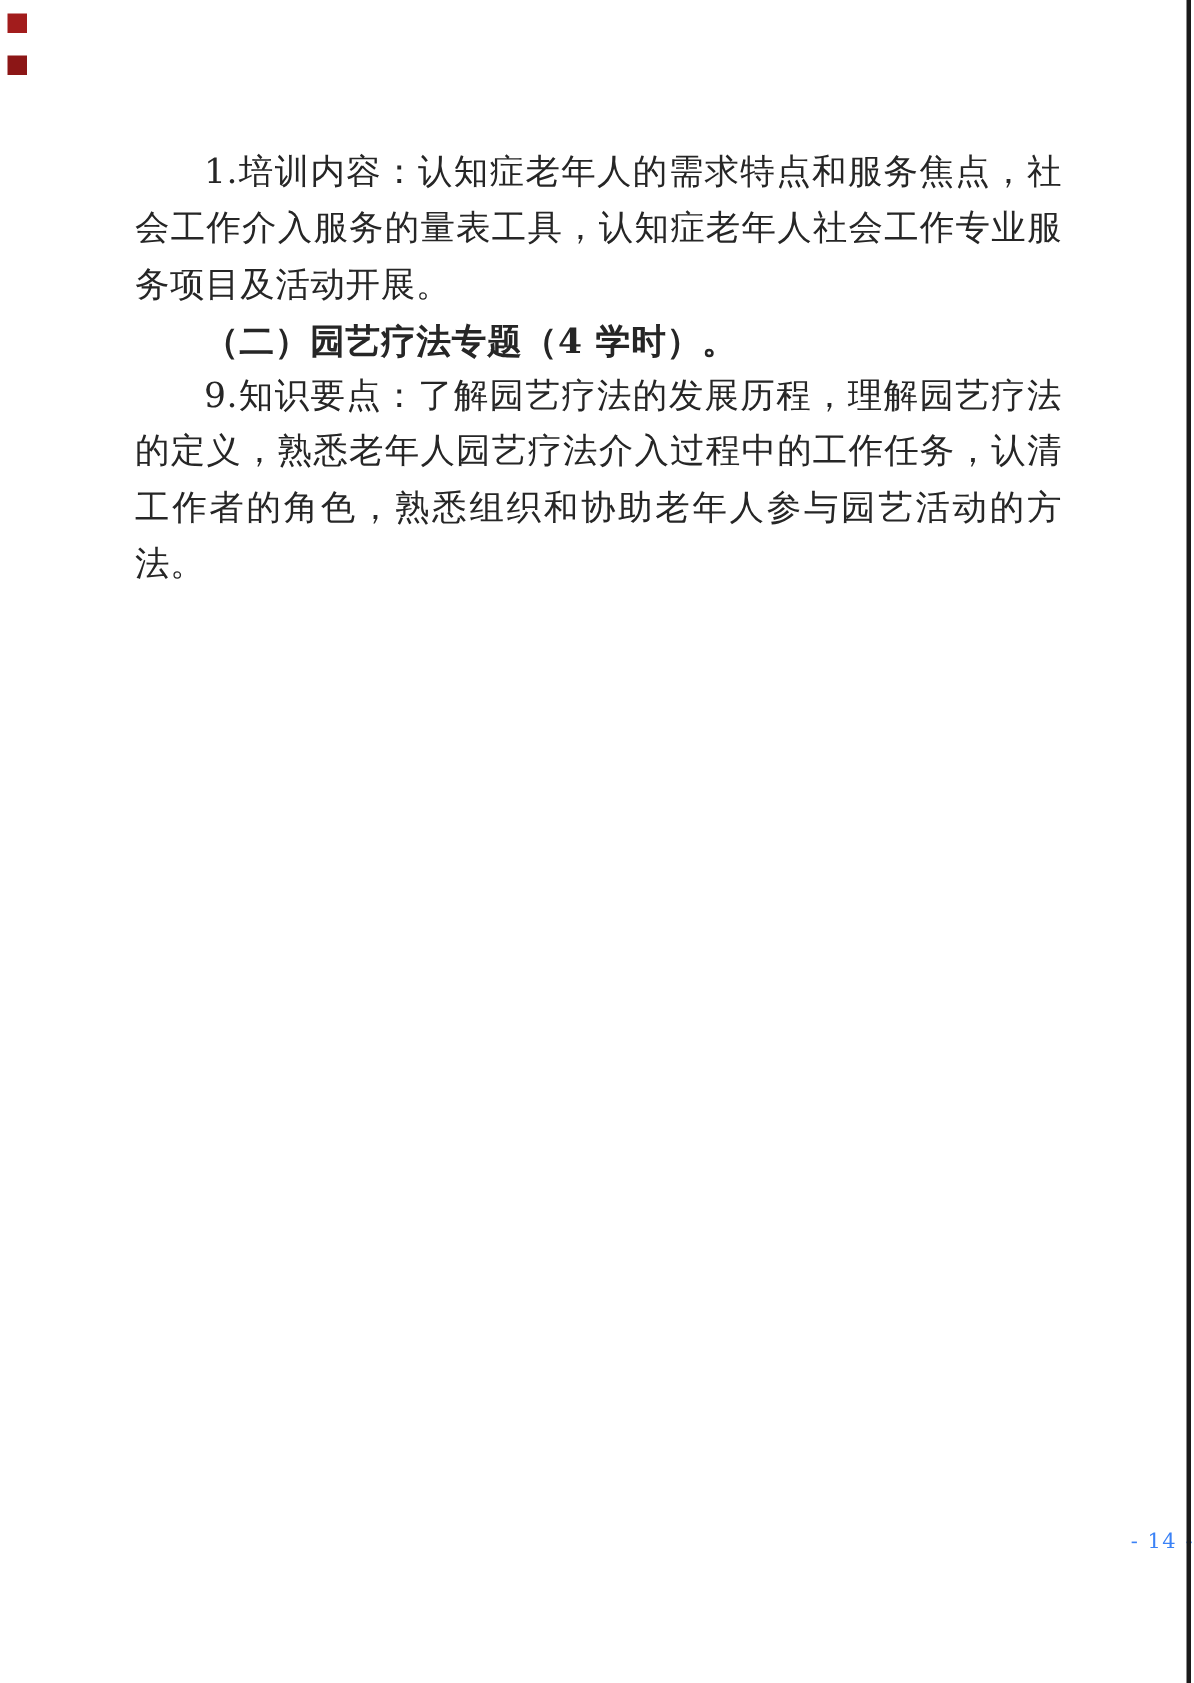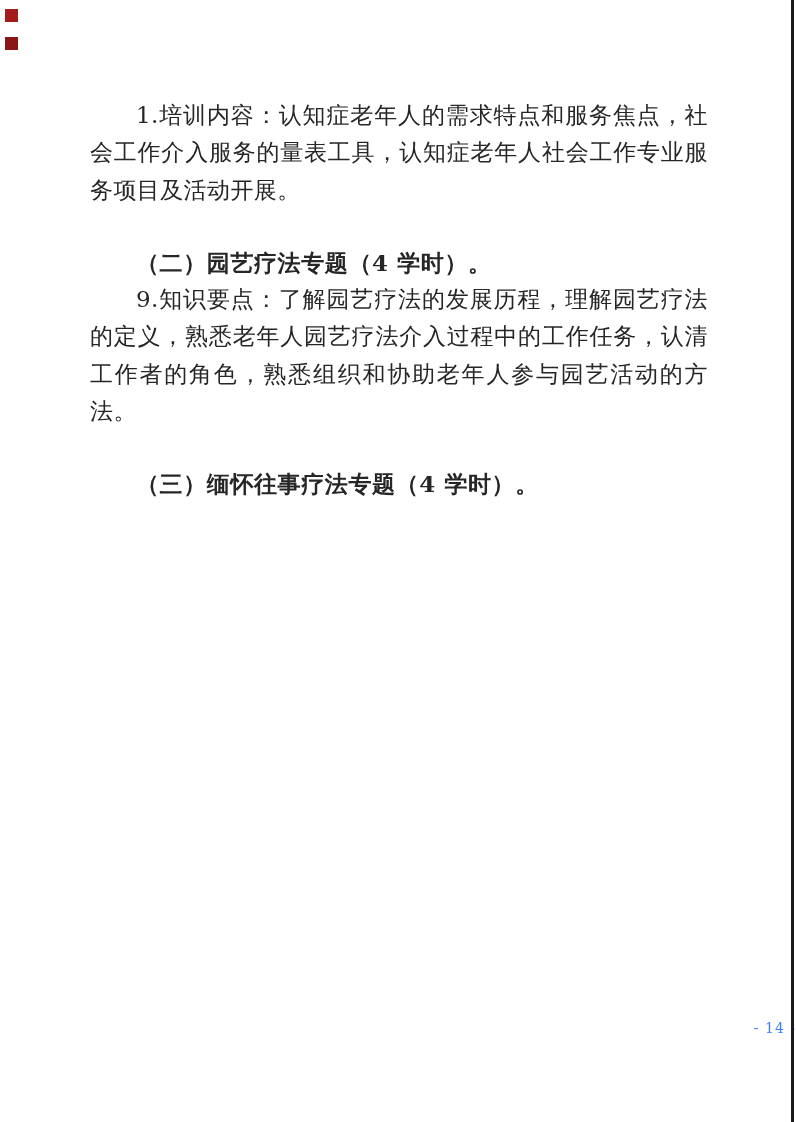--- a/index.html
+++ b/index.html
@@ -37,21 +37,20 @@
     text-indent: 2em;
     text-align: justify;
     text-align-last: left;
     letter-spacing: 0.4px;
     font-weight: normal;
   }
   .doc p.heading {
     font-weight: bold;
     text-align: left;
     letter-spacing: 0.6px;
-    margin-top: 35px;
   }
   
   .page-number {
     position: absolute;
     left: 0;
     top: 1020px;
     width: 796px;
     text-align: right;
     font-size: 14px;
     color: #3b82f6;
@@ -82,20 +81,19 @@
 
 <div class="page">
 
   <span class="corner-mark m1"></span>
   <span class="corner-mark m2"></span>
 
   <div class="doc">
     <p>1.培训内容：认知症老年人的需求特点和服务焦点，社会工作介入服务的量表工具，认知症老年人社会工作专业服务项目及活动开展。</p>
     <p class="heading">（二）园艺疗法专题（4 学时）。</p>
     <p>9.知识要点：了解园艺疗法的发展历程，理解园艺疗法的定义，熟悉老年人园艺疗法介入过程中的工作任务，认清工作者的角色，熟悉组织和协助老年人参与园艺活动的方法。</p>
-    <p class="heading">（三）缅怀往事疗法专题（4 学时）。</p>
   </div>
 
   <div class="page-number">- 14 -</div>
 
   <div class="edge-line"></div>
 
 </div>
 
 </body></html>

